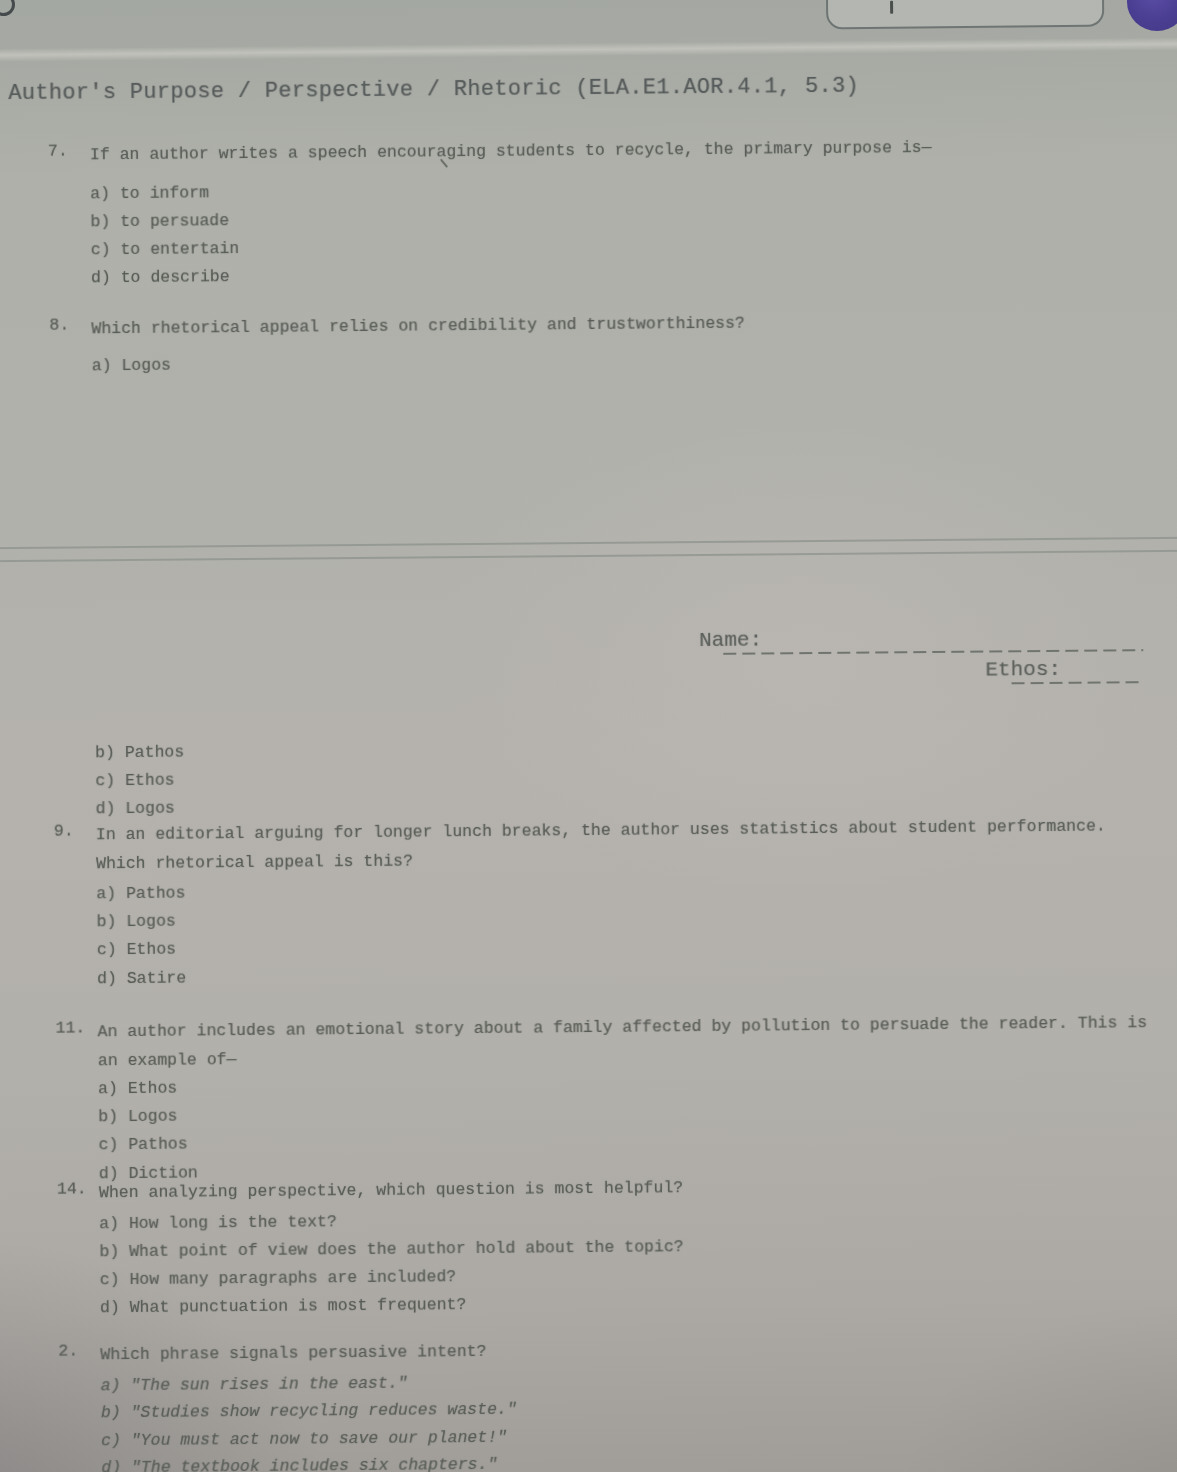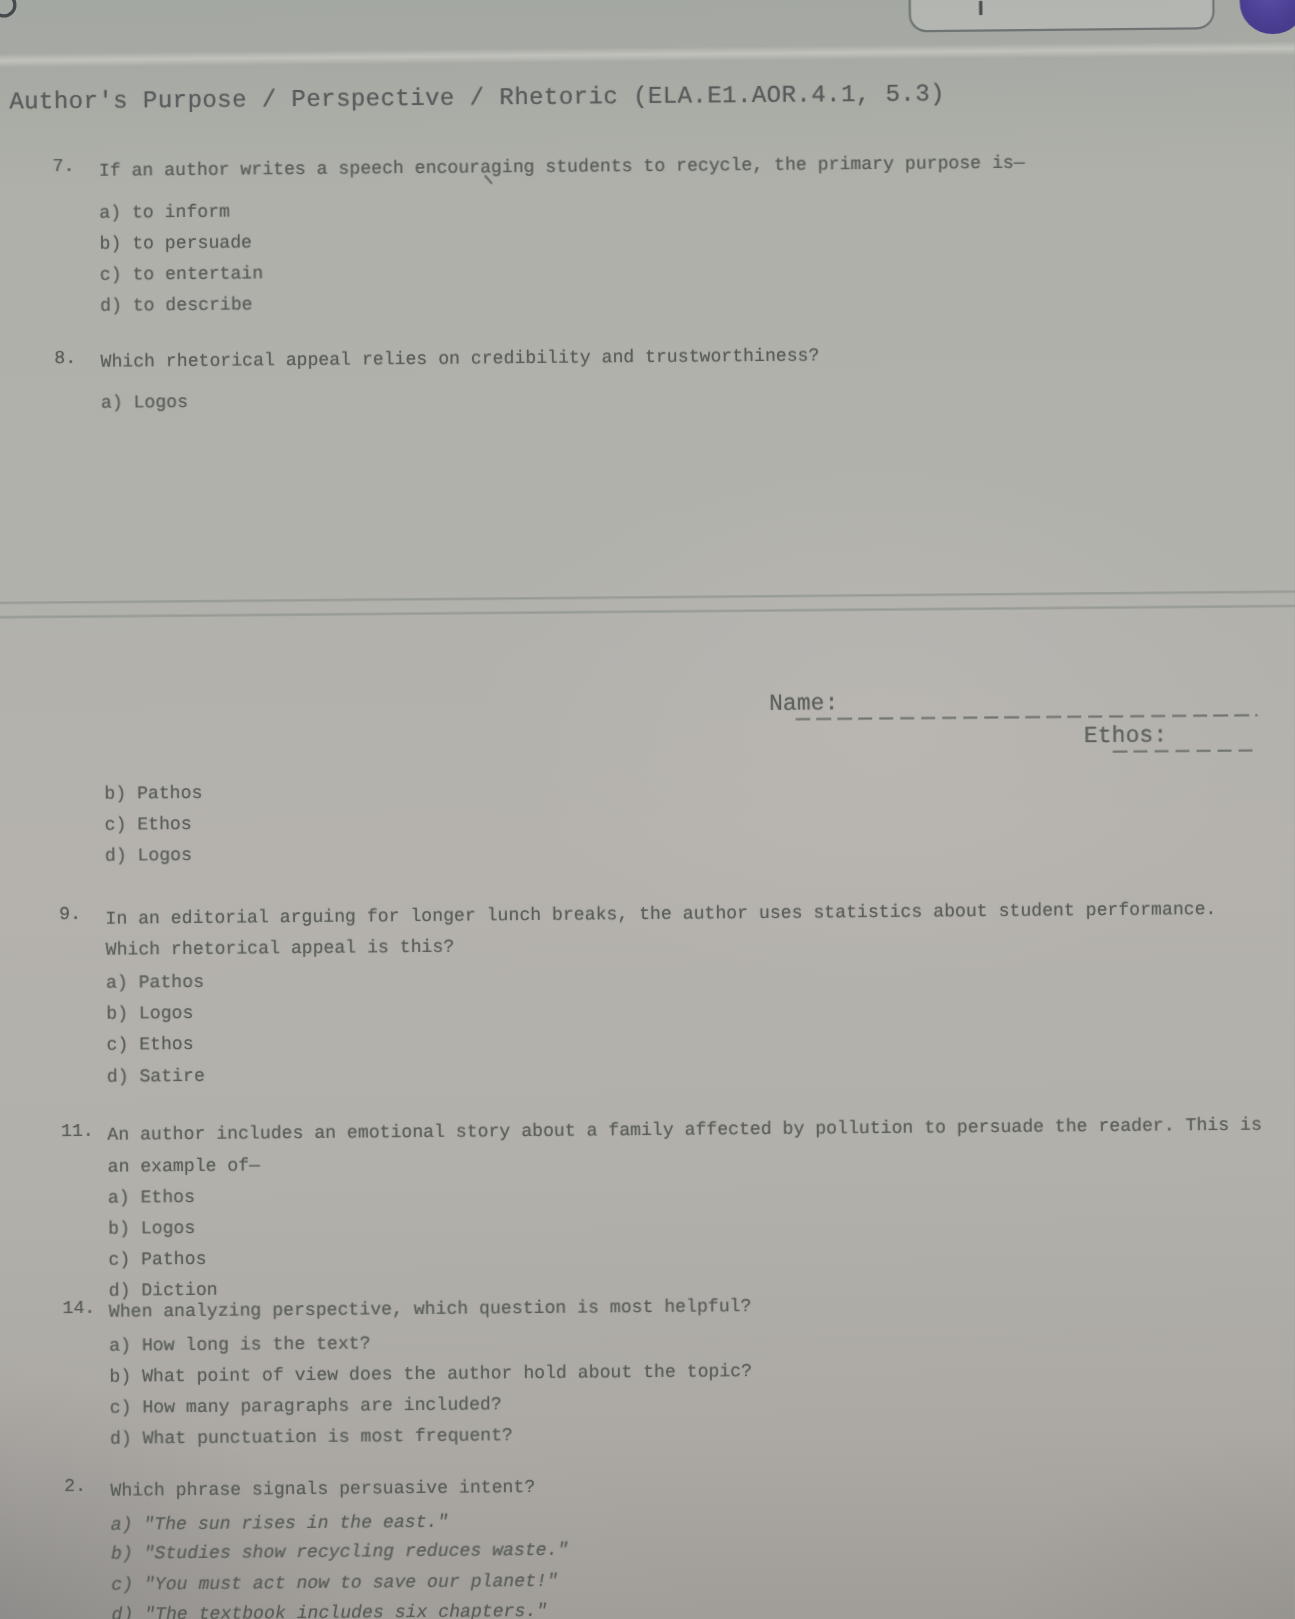--- a/index.html
+++ b/index.html
@@ -89,21 +89,21 @@
     </div>
 
     <div class="divider" style="top:542px"></div>
     <div class="divider" style="top:555px"></div>
 
     <div class="field-label" style="left:652px;top:630px">Name:</div>
     <div class="dash-line" style="left:724px;top:654px;width:420px"></div>
     <div class="field-label" style="left:938px;top:662px">Ethos:</div>
     <div class="dash-line" style="left:1012px;top:686px;width:133px"></div>
 
-    <div class="q" style="top:704px;left:95px">
+    <div class="q" style="top:735px;left:95px">
       <div class="opts">
         <div class="opt">b) Pathos</div>
         <div class="opt">c) Ethos</div>
         <div class="opt">d) Logos</div>
       </div>
     </div>
 
     <div class="q" style="top:817px">
       <span class="qnum">9.</span>
       <div class="qbody" style="width:1050px">

